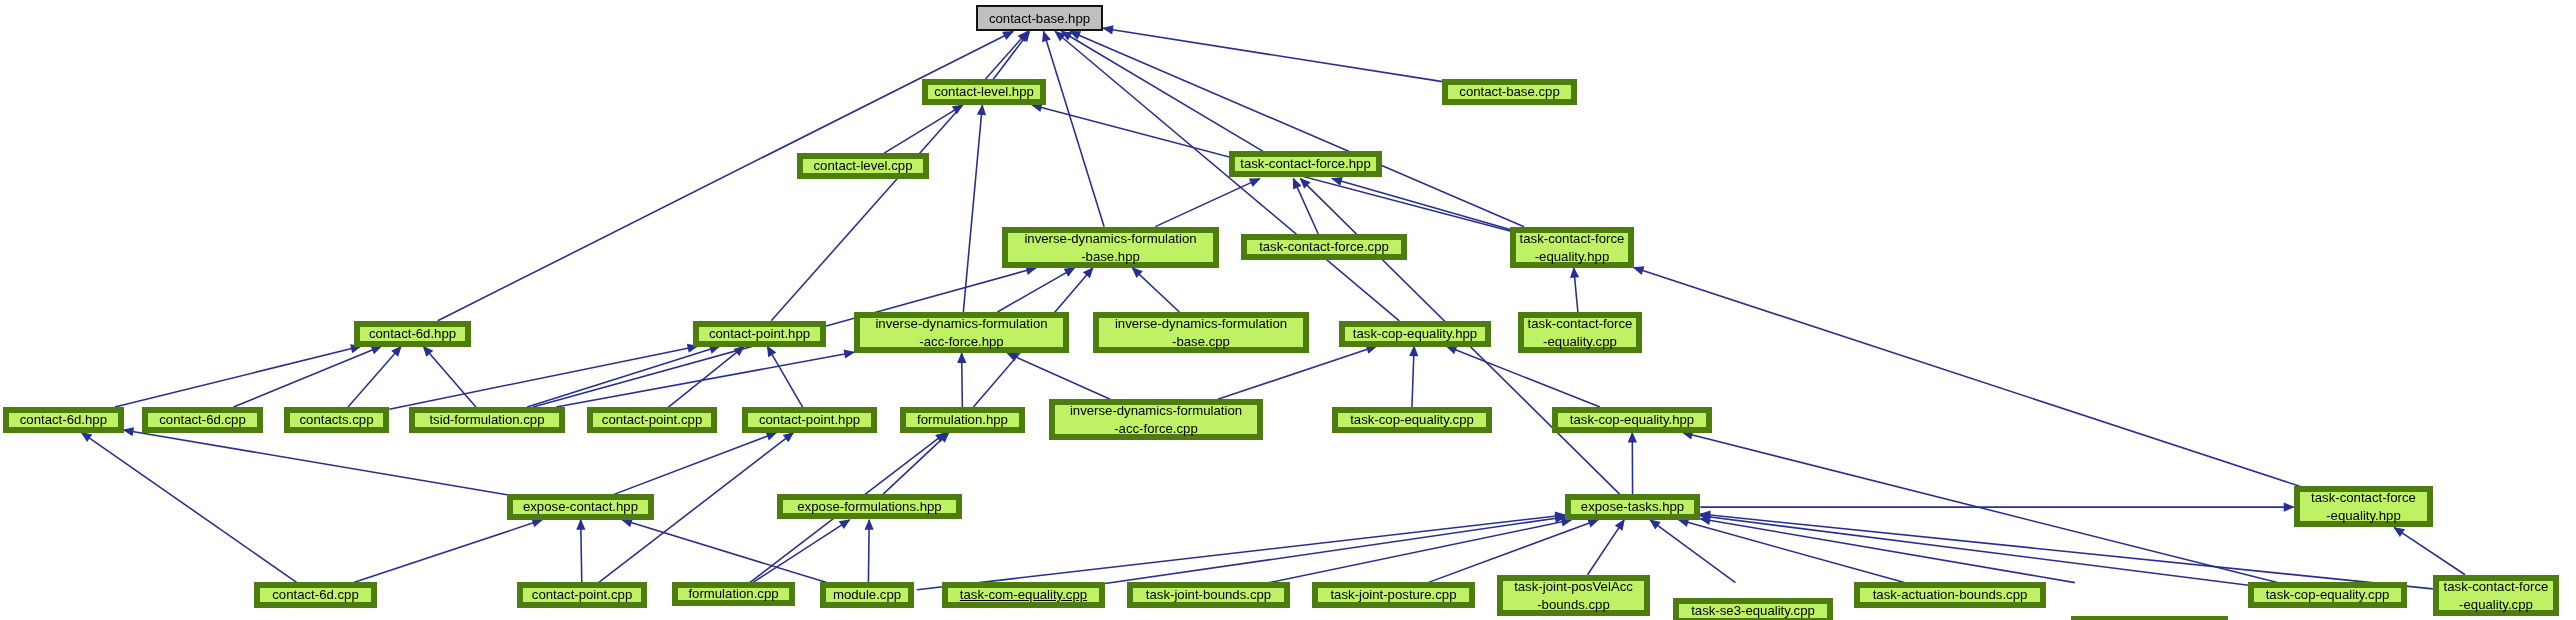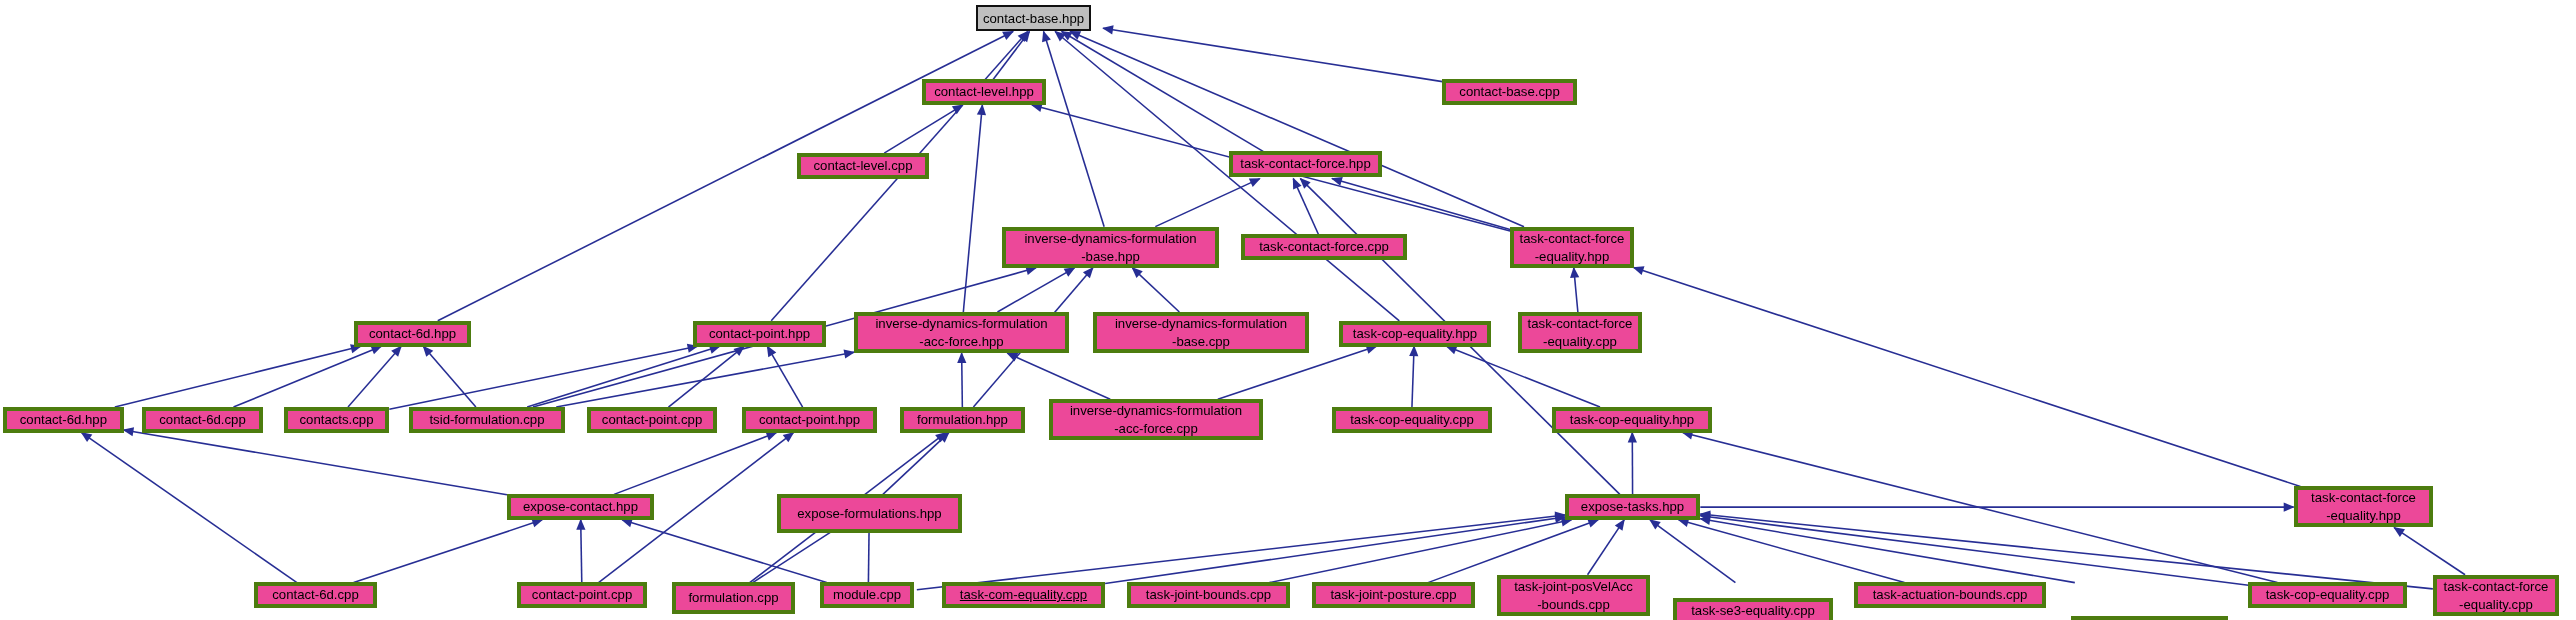--- a/index.html
+++ b/index.html
@@ -7,22 +7,22 @@
     position:relative;
     width:2576px;height:621px;
     background:#ffffff;
     font-family:"Liberation Sans", sans-serif;
     overflow:hidden;
   }
   #edge-layer{position:absolute;left:0;top:0;width:2576px;height:621px;z-index:1;}
   .gnode{
     position:absolute;
     box-sizing:border-box;
-    background:#ec4899;
-    border:4px solid #4d7c0f;
+    background:#bef264;
+    border:6px solid #4d7c0f;
     color:#000000;
     display:flex;align-items:center;justify-content:center;
     text-align:center;
     font-size:13.2px;
     line-height:1.3;
     white-space:pre-line;
     z-index:2;
     cursor:pointer;
   }
   .gnode.highlighted{
@@ -94,21 +94,21 @@
       <line x1="1456.2" y1="594.0" x2="1629.8" y2="530.0" stroke="#272e94" stroke-width="1.6" marker-end="url(#arrow)"></line>
       <line x1="1619.0" y1="586.0" x2="1656.3" y2="530.0" stroke="#272e94" stroke-width="1.6" marker-end="url(#arrow)"></line>
       <line x1="1769.8" y1="594.0" x2="1682.7" y2="530.0" stroke="#272e94" stroke-width="1.6" marker-end="url(#arrow)"></line>
       <line x1="1942.2" y1="594.0" x2="1711.8" y2="530.0" stroke="#272e94" stroke-width="1.6" marker-end="url(#arrow)"></line>
       <line x1="2115.9" y1="594.0" x2="1734.0" y2="528.8" stroke="#272e94" stroke-width="1.6" marker-end="url(#arrow)"></line>
       <line x1="2293.0" y1="596.7" x2="1734.0" y2="525.8" stroke="#272e94" stroke-width="1.6" marker-end="url(#arrow)"></line>
       <line x1="2481.0" y1="600.4" x2="1734.0" y2="524.1" stroke="#272e94" stroke-width="1.6" marker-end="url(#arrow)"></line>
       <line x1="2513.9" y1="586.0" x2="2441.6" y2="538.0" stroke="#272e94" stroke-width="1.6" marker-end="url(#arrow)"></line>
       <line x1="1734.0" y1="517.0" x2="2339.0" y2="517.0" stroke="#272e94" stroke-width="1.6" marker-end="url(#arrow)"></line>
     </svg>
-<div class="gnode highlighted" style="left: 976px; top: 4.9px; width: 115px; height: 26.5px;">contact-base.hpp</div>
+<div class="gnode highlighted" style="left: 976px; top: 4.9px; width: 127px; height: 26.5px;">contact-base.hpp</div>
     <div class="gnode" style="left: 922px; top: 79px; width: 124px; height: 25.5px;">contact-level.hpp</div>
     <div class="gnode" style="left: 1442px; top: 79px; width: 135px; height: 25.5px;">contact-base.cpp</div>
     <div class="gnode" style="left: 797px; top: 153px; width: 132px; height: 25.5px;">contact-level.cpp</div>
     <div class="gnode" style="left: 1205px; top: 151px; width: 153px; height: 25.5px; margin-left: 24px;">task-contact-force.hpp</div>
     <div class="gnode" style="left: 1002px; top: 227px; width: 217px; height: 41px;">inverse-dynamics-formulation
 -base.hpp</div>
     <div class="gnode" style="left: 1241px; top: 234px; width: 166px; height: 25.5px;">task-contact-force.cpp</div>
     <div class="gnode" style="left: 1510px; top: 227px; width: 124px; height: 41px;">task-contact-force
 -equality.hpp</div>
     <div class="gnode" style="left: 354px; top: 321px; width: 117px; height: 25.5px;">contact-6d.hpp</div>
@@ -125,27 +125,27 @@
     <div class="gnode" style="left: 284px; top: 407px; width: 105px; height: 25.5px;">contacts.cpp</div>
     <div class="gnode" style="left: 409px; top: 407px; width: 156px; height: 25.5px;">tsid-formulation.cpp</div>
     <div class="gnode" style="left: 587px; top: 407px; width: 130px; height: 25.5px;">contact-point.cpp</div>
     <div class="gnode" style="left: 742px; top: 407px; width: 135px; height: 25.5px;">contact-point.hpp</div>
     <div class="gnode" style="left: 900px; top: 407px; width: 125px; height: 25.5px;">formulation.hpp</div>
     <div class="gnode" style="left: 1049px; top: 399px; width: 214px; height: 41px;">inverse-dynamics-formulation
 -acc-force.cpp</div>
     <div class="gnode" style="left: 1332px; top: 407px; width: 160px; height: 25.5px;">task-cop-equality.cpp</div>
     <div class="gnode" style="left: 1552px; top: 407px; width: 160px; height: 25.5px;">task-cop-equality.hpp</div>
     <div class="gnode" style="left: 507px; top: 494px; width: 147px; height: 25.5px;">expose-contact.hpp</div>
-    <div class="gnode" style="left: 777px; top: 494px; width: 185px; height: 39px;">expose-formulations.hpp</div>
+    <div class="gnode" style="left: 777px; top: 494px; width: 185px; height: 25px;">expose-formulations.hpp</div>
     <div class="gnode" style="left: 1565px; top: 494px; width: 135px; height: 25.5px;">expose-tasks.hpp</div>
     <div class="gnode" style="left: 2294px; top: 486px; width: 139px; height: 41px;">task-contact-force
 -equality.hpp</div>
     <div class="gnode" style="left: 254px; top: 582px; width: 123px; height: 25.5px;">contact-6d.cpp</div>
     <div class="gnode" style="left: 517px; top: 582px; width: 130px; height: 25.5px;">contact-point.cpp</div>
-    <div class="gnode" style="left: 672px; top: 582px; width: 123px; height: 32px; text-align: right;">formulation.cpp</div>
+    <div class="gnode" style="left: 672px; top: 582px; width: 123px; height: 24px; text-align: right;">formulation.cpp</div>
     <div class="gnode" style="left: 820px; top: 582px; width: 94px; height: 25.5px;">module.cpp</div>
     <div class="gnode" style="left: 942px; top: 582px; width: 163px; height: 25.5px; text-decoration: underline;">task-com-equality.cpp</div>
     <div class="gnode" style="left: 1127px; top: 582px; width: 163px; height: 25.5px;">task-joint-bounds.cpp</div>
     <div class="gnode" style="left: 1312px; top: 582px; width: 163px; height: 25.5px;">task-joint-posture.cpp</div>
     <div class="gnode" style="left: 1497px; top: 575px; width: 153px; height: 41px;">task-joint-posVelAcc
 -bounds.cpp</div>
     <div class="gnode" style="left: 1673px; top: 582px; width: 160px; height: 25.5px; margin-top: 16px;">task-se3-equality.cpp</div>
     <div class="gnode" style="left: 1854px; top: 582px; width: 192px; height: 25.5px;">task-actuation-bounds.cpp</div>
     <div class="gnode" style="left: 2071px; top: 616px; width: 157px; height: 25.5px; padding-left: 16px;">task-am-equality.cpp</div>
     <div class="gnode" style="left: 2248px; top: 582px; width: 159px; height: 25.5px;">task-cop-equality.cpp</div>

